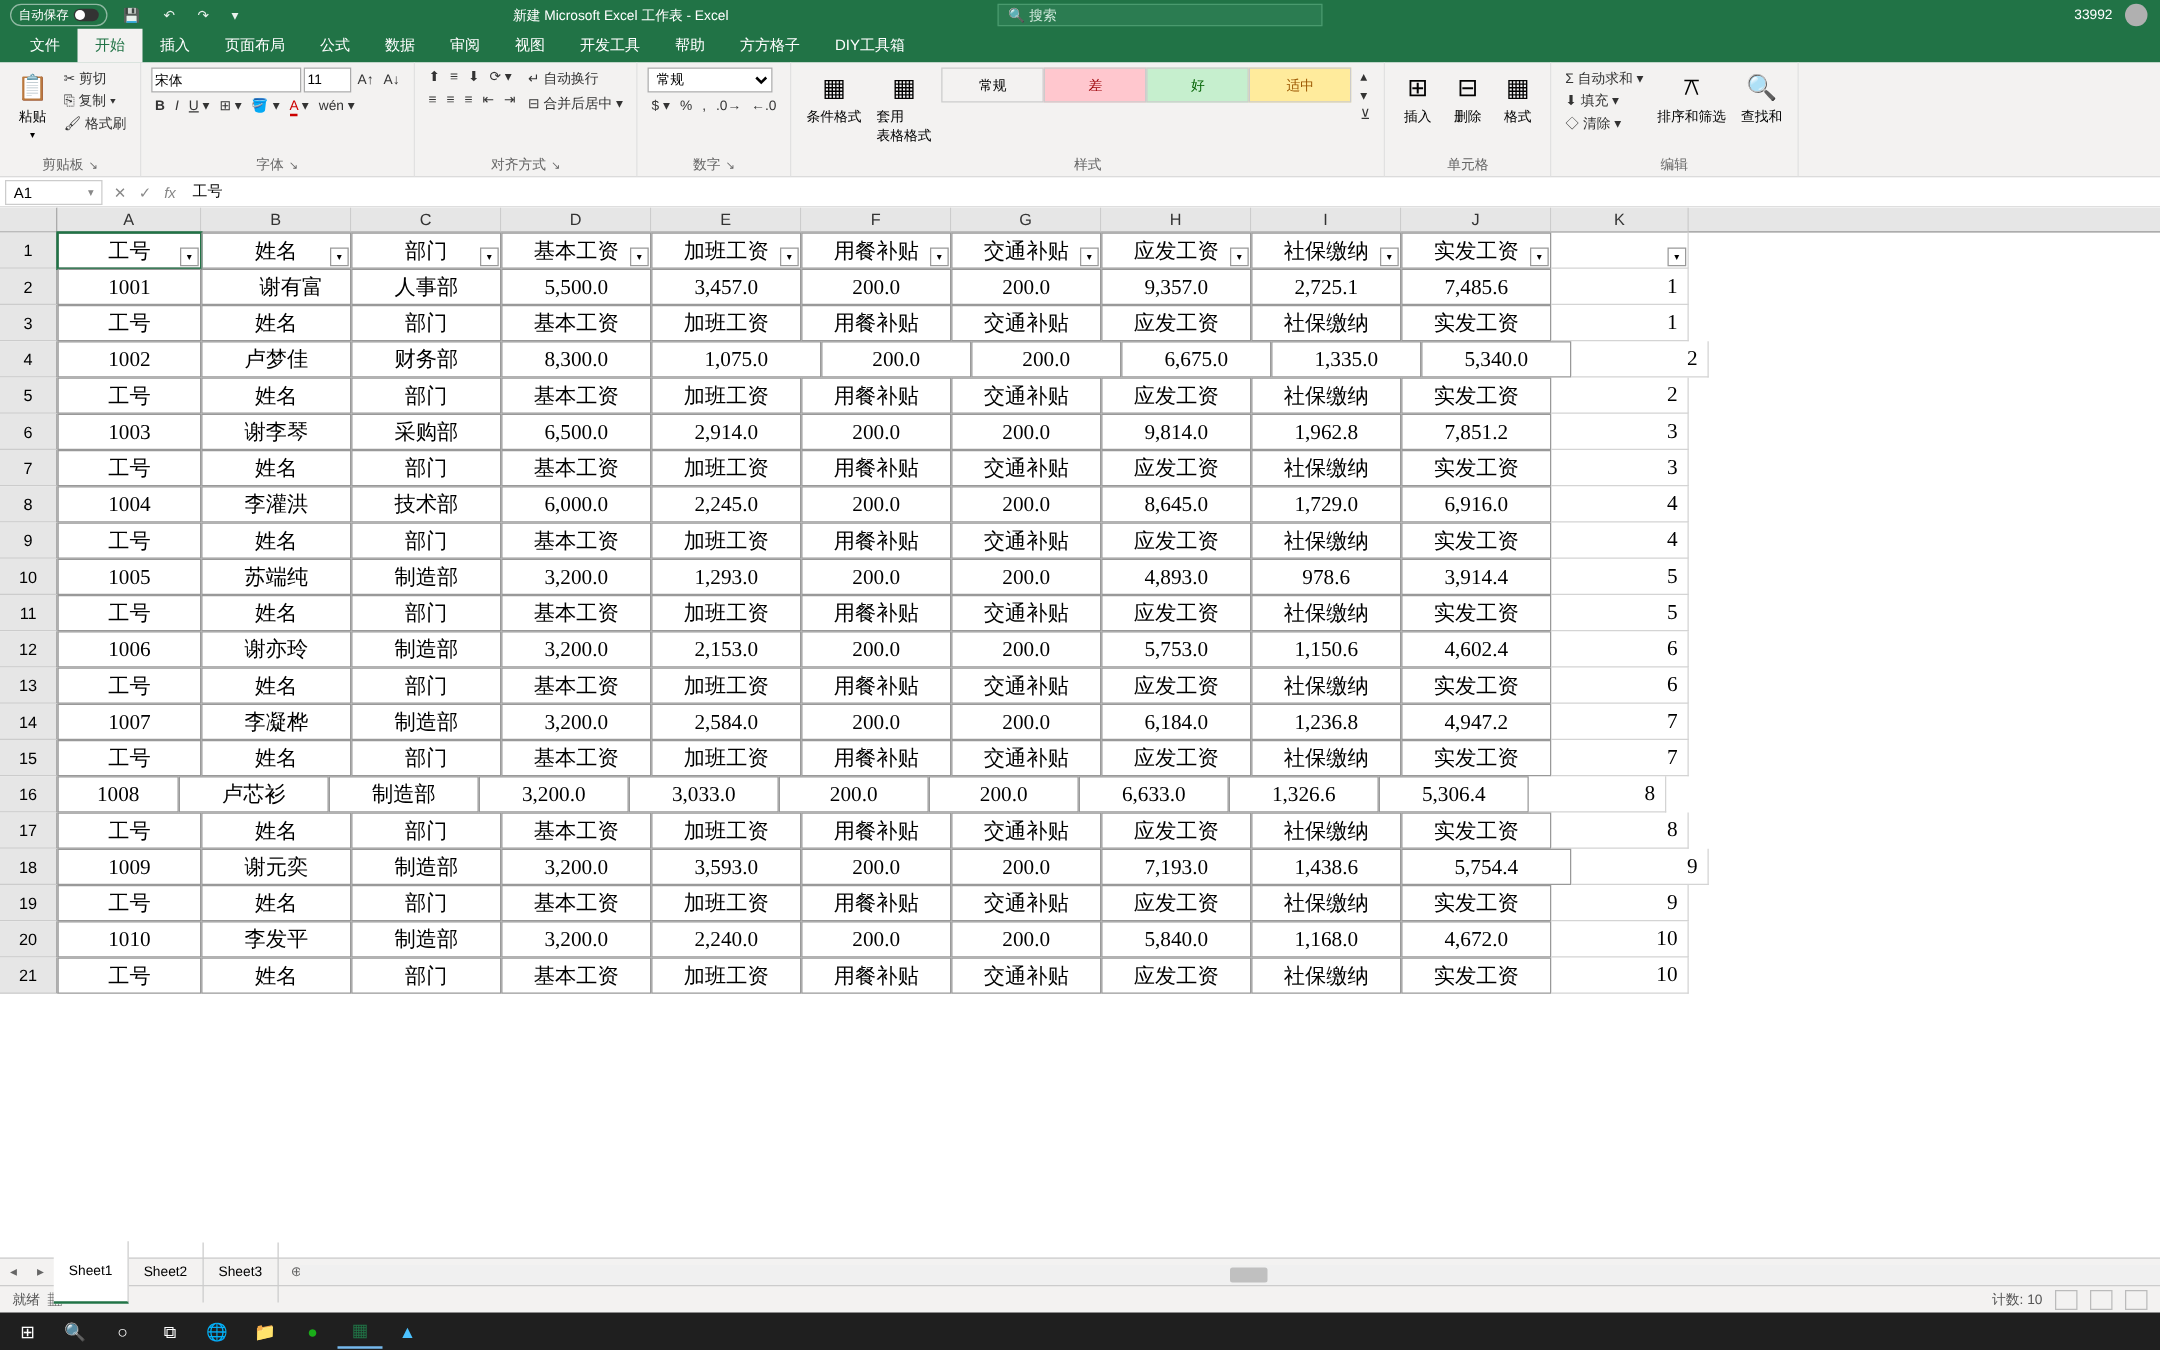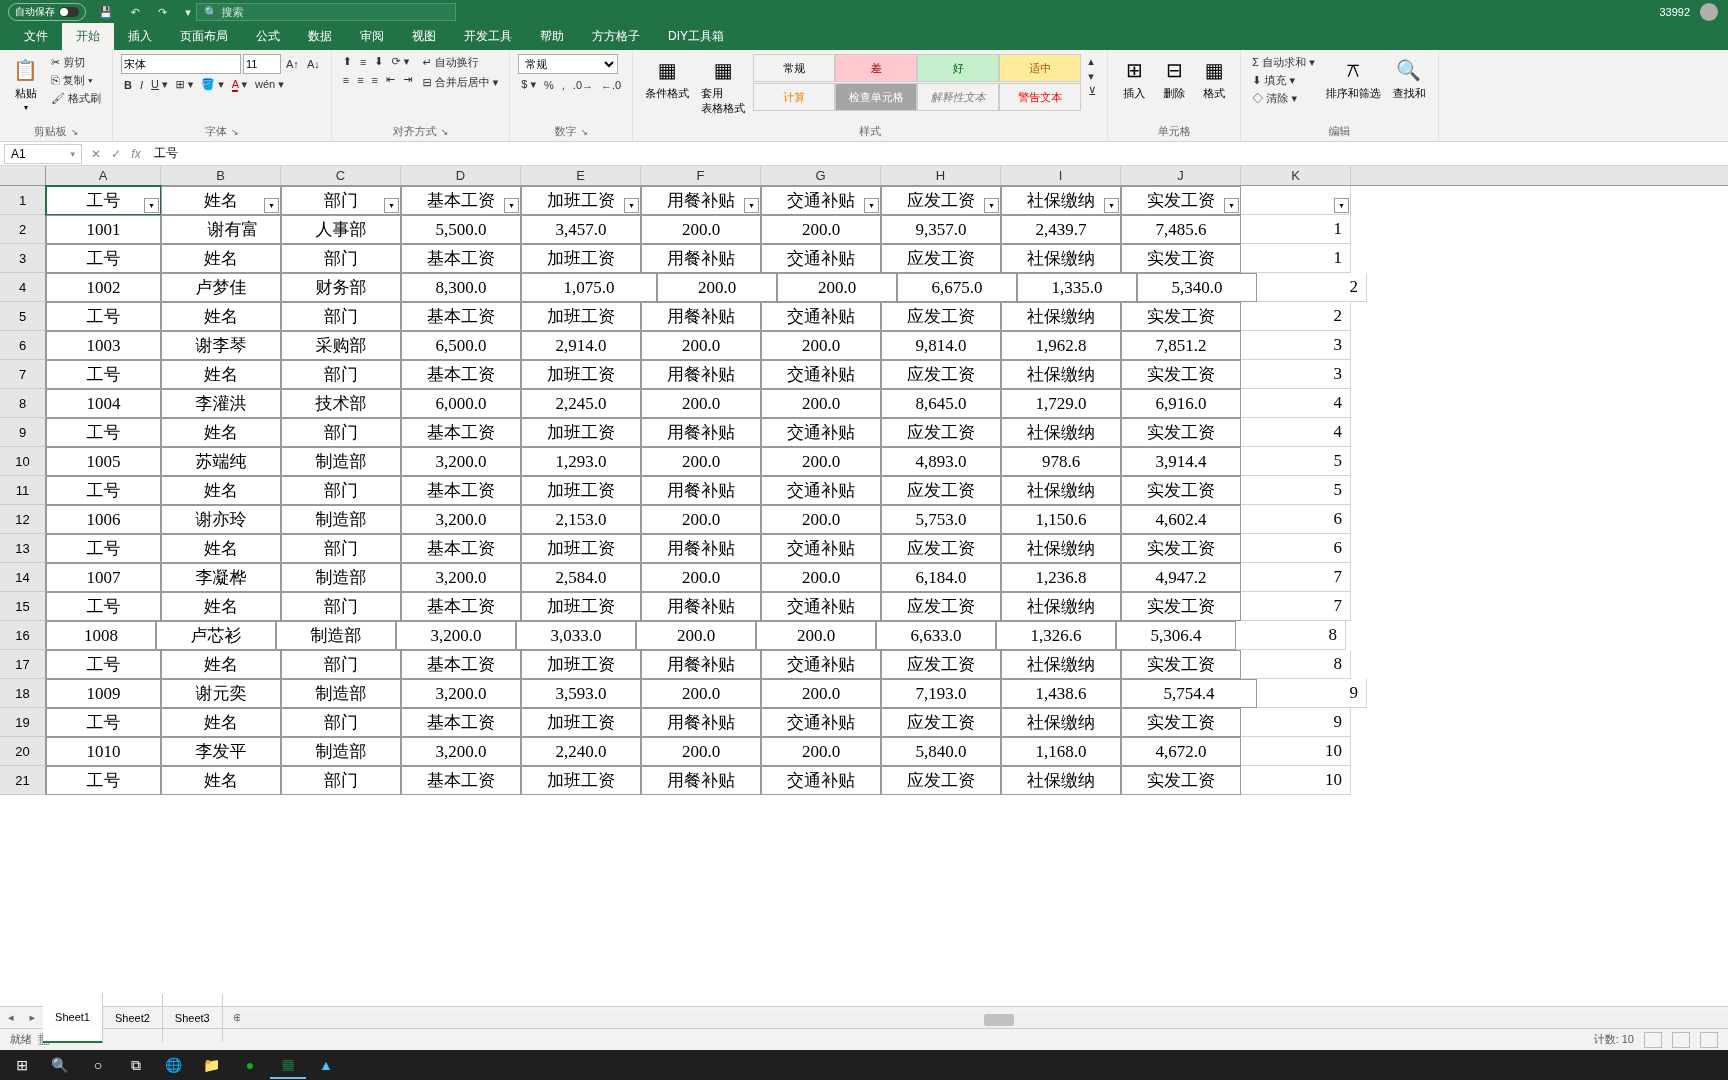--- a/index.html
+++ b/index.html
@@ -86,20 +86,21 @@
         <span>自动保存</span> 
         <span style="width:20px;height:10px;border-radius:5px;background:#333;display:inline-block;position:relative">
           <span style="position:absolute;left:1px;top:1px;width:8px;height:8px;border-radius:4px;background:#fff"></span>
         </span>
       </span>
     <span class="qat-btn">💾</span>
     <span class="qat-btn">↶</span>
     <span class="qat-btn">↷</span>
     <span class="qat-btn">▾</span>
   </div>
+  <div class="titlebar-center">新建 Microsoft Excel 工作表 - Excel</div>
   <div class="search-box">🔍&nbsp;<span>搜索</span></div>
   <div style="flex:1"></div>
   <div class="titlebar-right">
     <span>33992</span>
     <span class="avatar"></span>
   </div>
 </div>
 
 <div class="ribbon-tabs">
   <div class="ribbon-tab">文件</div>
@@ -219,26 +220,20 @@
           <span class="big-icon">▦</span>
           <span style="white-space:pre">套用
 表格格式</span>
         </div>
       <div class="col-stack">
         <div class="style-gallery">
           <div class="style-cell">常规</div>
           <div class="style-cell" style="background:#ffc7ce;color:#9c0006">差</div>
           <div class="style-cell" style="background:#c6efce;color:#006100">好</div>
           <div class="style-cell" style="background:#ffeb9c;color:#9c5700">适中</div>
-        </div>
-        <div class="style-gallery">
-          <div class="style-cell" style="background:#f2f2f2;color:#fa7d00">计算</div>
-          <div class="style-cell" style="background:#a5a5a5;color:#fff">检查单元格</div>
-          <div class="style-cell" style="color:#7f7f7f;font-style:italic">解释性文本</div>
-          <div class="style-cell" style="color:#ff0000">警告文本</div>
         </div>
       </div>
       <div class="col-stack" style="justify-content:center;gap:0">
         <span class="small-btn">▴</span>
         <span class="small-btn">▾</span>
         <span class="small-btn">⊻</span>
       </div>
     </div>
     <div class="ribbon-group-label">
         <span>样式</span>
@@ -333,21 +328,21 @@
       <div class="row">
         <div class="row-h">2</div>
         <div class="cell bordered" style="width: 115px;">1001</div>
         <div class="cell bordered" style="width: 120px; padding-left: 24px;">谢有富</div>
         <div class="cell bordered" style="width: 120px;">人事部</div>
         <div class="cell bordered" style="width: 120px;">5,500.0</div>
         <div class="cell bordered" style="width: 120px;">3,457.0</div>
         <div class="cell bordered" style="width: 120px;">200.0</div>
         <div class="cell bordered" style="width: 120px;">200.0</div>
         <div class="cell bordered" style="width: 120px;">9,357.0</div>
-        <div class="cell bordered" style="width: 120px;">2,439.7</div>
+        <div class="cell bordered" style="width: 120px;">2,725.1</div>
         <div class="cell bordered" style="width: 120px;">7,485.6</div>
         <div class="cell k-col" style="width: 110px;">1</div>
       </div>
       <div class="row">
         <div class="row-h">3</div>
         <div class="cell bordered" style="width: 115px;">工号</div>
         <div class="cell bordered" style="width: 120px;">姓名</div>
         <div class="cell bordered" style="width: 120px;">部门</div>
         <div class="cell bordered" style="width: 120px;">基本工资</div>
         <div class="cell bordered" style="width: 120px;">加班工资</div>
@@ -521,21 +516,21 @@
         <div class="cell bordered" style="width: 120px;">加班工资</div>
         <div class="cell bordered" style="width: 120px;">用餐补贴</div>
         <div class="cell bordered" style="width: 120px;">交通补贴</div>
         <div class="cell bordered" style="width: 120px;">应发工资</div>
         <div class="cell bordered" style="width: 120px;">社保缴纳</div>
         <div class="cell bordered" style="width: 120px;">实发工资</div>
         <div class="cell k-col" style="width: 110px;">7</div>
       </div>
       <div class="row">
         <div class="row-h">16</div>
-        <div class="cell bordered" style="width: 110px;">1008</div>
+        <div class="cell bordered" style="width: 97px;">1008</div>
         <div class="cell bordered" style="width: 120px;">卢芯衫</div>
         <div class="cell bordered" style="width: 120px;">制造部</div>
         <div class="cell bordered" style="width: 120px;">3,200.0</div>
         <div class="cell bordered" style="width: 120px;">3,033.0</div>
         <div class="cell bordered" style="width: 120px;">200.0</div>
         <div class="cell bordered" style="width: 120px;">200.0</div>
         <div class="cell bordered" style="width: 120px;">6,633.0</div>
         <div class="cell bordered" style="width: 120px;">1,326.6</div>
         <div class="cell bordered" style="width: 120px;">5,306.4</div>
         <div class="cell k-col" style="width: 110px;">8</div>

